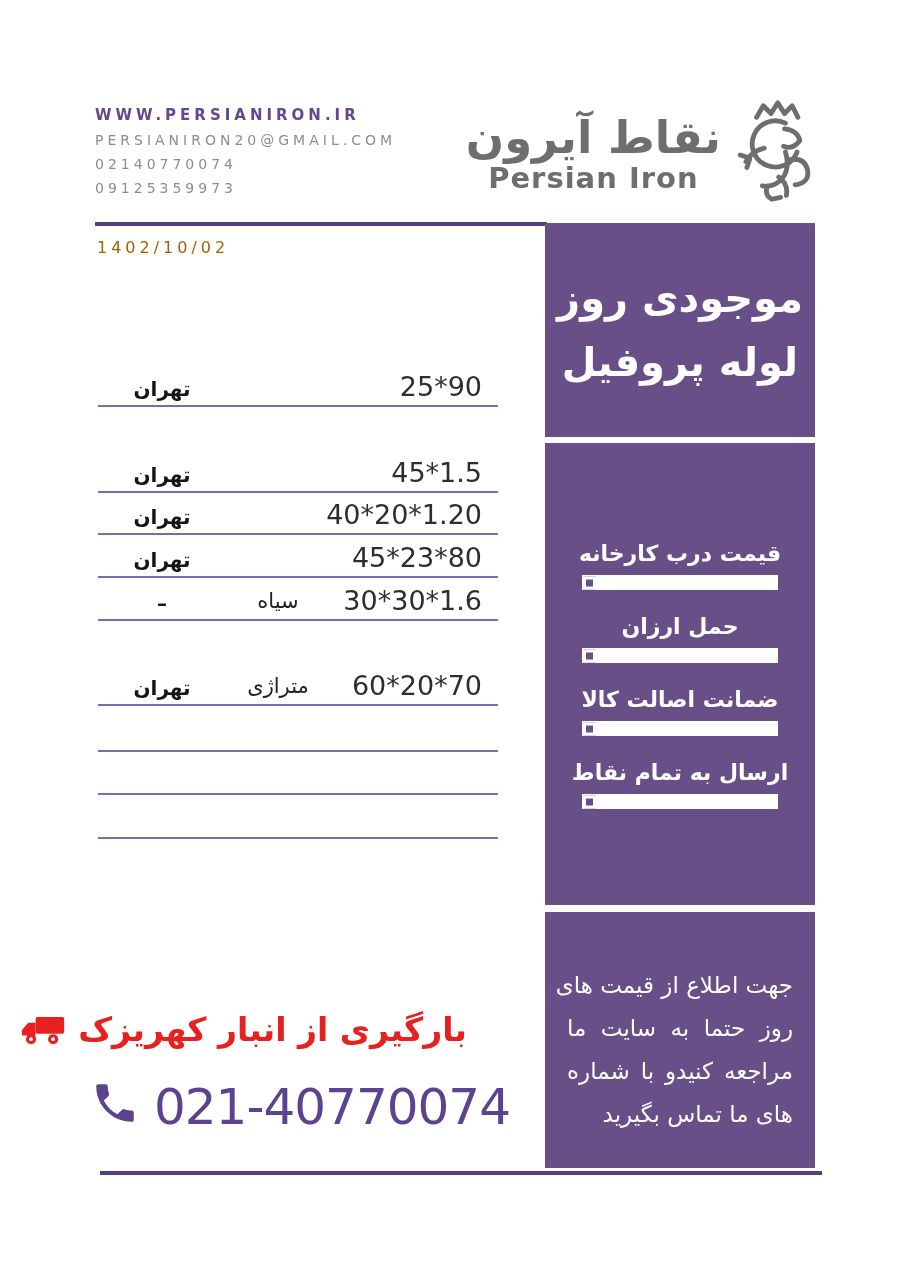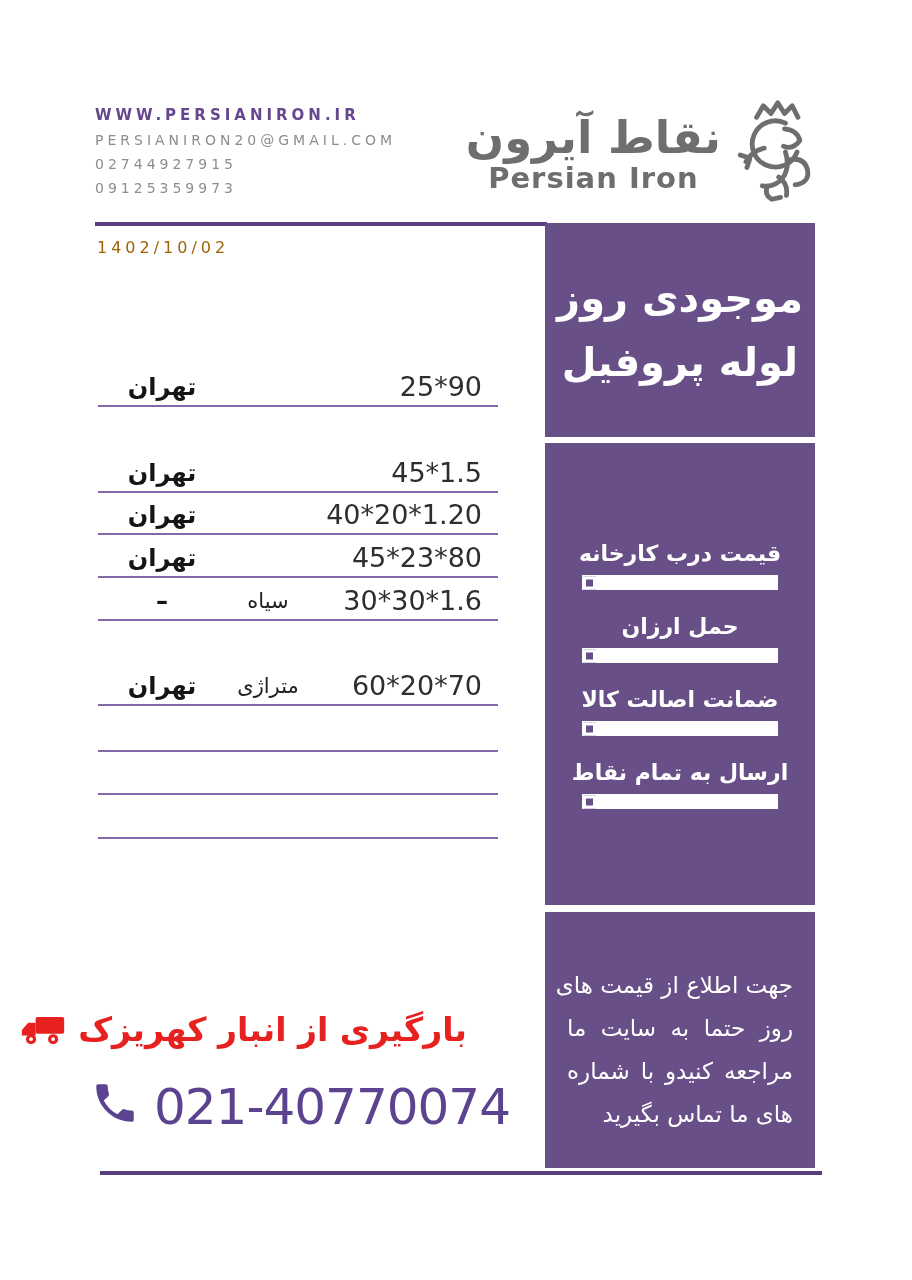--- a/index.html
+++ b/index.html
@@ -43,22 +43,22 @@
   .f-bar{position:relative;width:196px;height:15px;background:#fff;}
   .f-bar .sq{position:absolute;left:1px;top:50%;transform:translateY(-50%);width:13px;height:13px;background:var(--purple-block);border:3px solid #fff;}
 
   .pb-note{top:912px;height:256px;padding:52px 22px 0 22px;direction:rtl;}
   .pb-note .nline{display:block;font-size:23px;line-height:43px;text-align:justify;text-align-last:justify;white-space:nowrap;letter-spacing:.5px;}
   .pb-note .nline:last-child{text-align-last:right;}
 
   
   .t-row{position:absolute;left:98px;width:400px;height:32px;border-bottom:2px solid var(--purple-line);}
   .t-row .c-size{position:absolute;right:16px;bottom:3px;font-size:27px;color:var(--ink);direction:ltr;white-space:nowrap;}
-  .t-row .c-type{position:absolute;left:108px;width:124px;bottom:6px;text-align:center;font-size:21px;color:#222;}
-  .t-row .c-city{position:absolute;left:6px;width:116px;bottom:4px;text-align:center;font-size:24px;font-weight:bold;color:#151515;}
+  .t-row .c-type{position:absolute;left:118px;width:124px;bottom:6px;text-align:center;font-size:21px;color:#222;}
+  .t-row .c-city{position:absolute;left:6px;width:116px;bottom:4px;text-align:center;font-size:20px;font-weight:bold;color:#151515;}
   .t-line{position:absolute;left:98px;width:400px;height:2px;background:var(--purple-line);}
 
   
   .loading-row{position:absolute;left:95px;top:1010px;width:372px;display:flex;flex-direction:row-reverse;justify-content:space-between;align-items:center;direction:ltr;gap:12px;}
   .loading-text{color:var(--red);font-size:33px;font-weight:bold;direction:rtl;white-space:nowrap;}
   .truck{width:46px;height:34px;flex:0 0 auto;}
 
   .phone-row{position:absolute;left:90px;top:1078px;display:flex;align-items:flex-start;gap:14px;direction:ltr;}
   .phone-icon{width:50px;height:50px;}
   .phone-number{color:var(--purple-text);font-size:50px;letter-spacing:-1px;font-weight:500;white-space:nowrap;}
@@ -66,21 +66,21 @@
   .rule-bottom{position:absolute;left:100px;top:1171px;width:722px;height:4px;background:var(--purple-dark);}
 </style>
 </head>
 <body>
 
 <div class="page">
 
   <div class="contact">
     <span class="line site">WWW.PERSIANIRON.IR</span>
     <span class="line">PERSIANIRON20@GMAIL.COM</span>
-    <span class="line">02744927915</span>
+    <span class="line">02140770074</span>
     <span class="line">09125359973</span>
   </div>
 
   <div class="logo">
     <div class="logo-names">
       <span class="logo-fa">نقاط آیرون</span>
       <span class="logo-en">Persian Iron</span>
     </div>
     <svg class="lion" viewBox="0 0 90 110">
       <g fill="none" stroke="#6E6E6E" stroke-width="5" stroke-linecap="round" stroke-linejoin="round">

